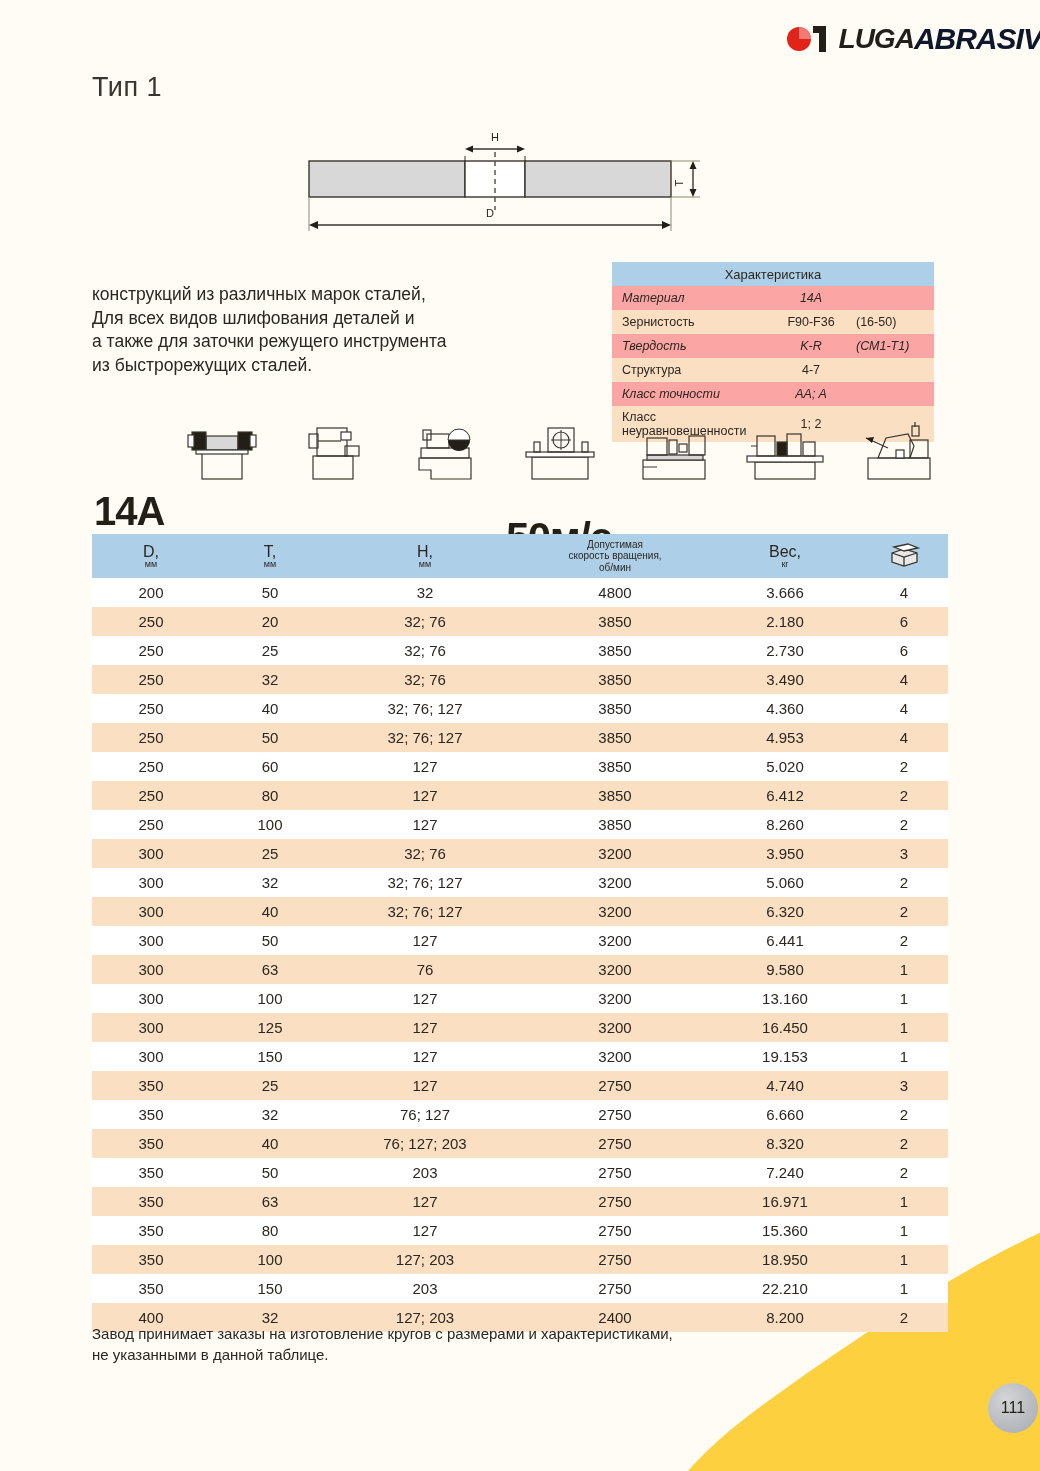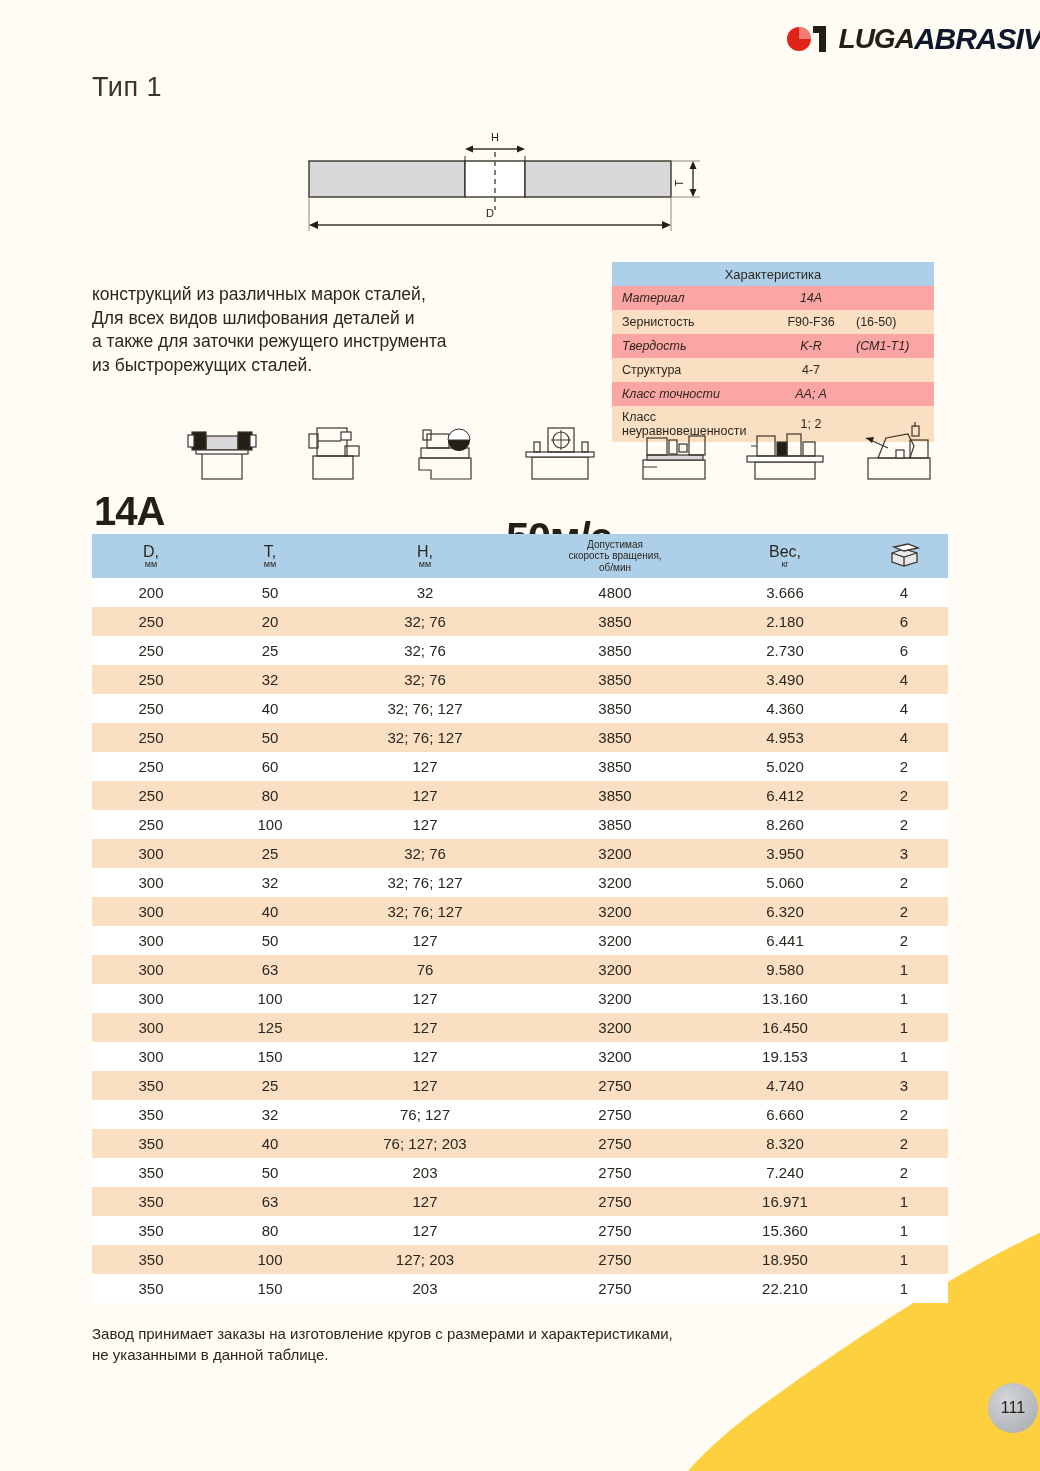--- a/index.html
+++ b/index.html
@@ -634,20 +634,28 @@
           <td class="col-p">1</td>
         </tr>
         <tr class="even">
           <td class="col-d">350</td>
           <td class="col-t">150</td>
           <td class="col-h">203</td>
           <td class="col-n">2750</td>
           <td class="col-w">22.210</td>
           <td class="col-p">1</td>
         </tr>
+        <tr class="odd">
+          <td class="col-d">400</td>
+          <td class="col-t">32</td>
+          <td class="col-h">127; 203</td>
+          <td class="col-n">2400</td>
+          <td class="col-w">8.200</td>
+          <td class="col-p">2</td>
+        </tr>
       </tbody>
   </table>
 
   <div class="footer-note">
     <div>Завод принимает заказы на изготовление кругов с размерами и характеристиками,</div>
     <div>не указанными в данной таблице.</div>
   </div>
 
   <div class="page-number">111</div>
 

